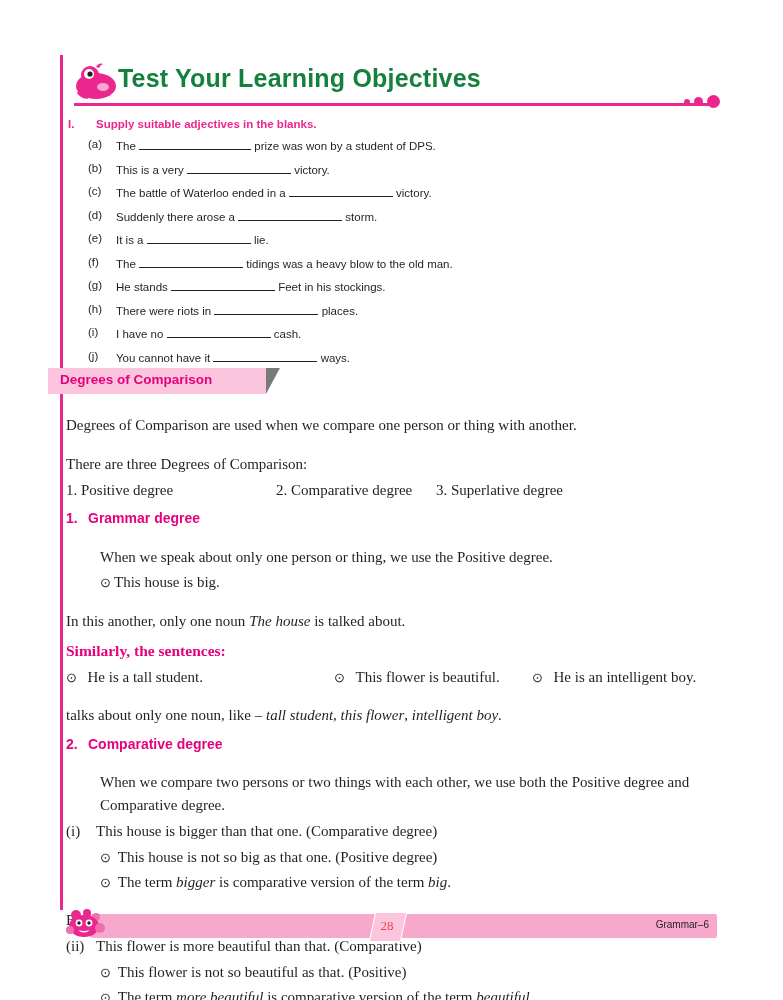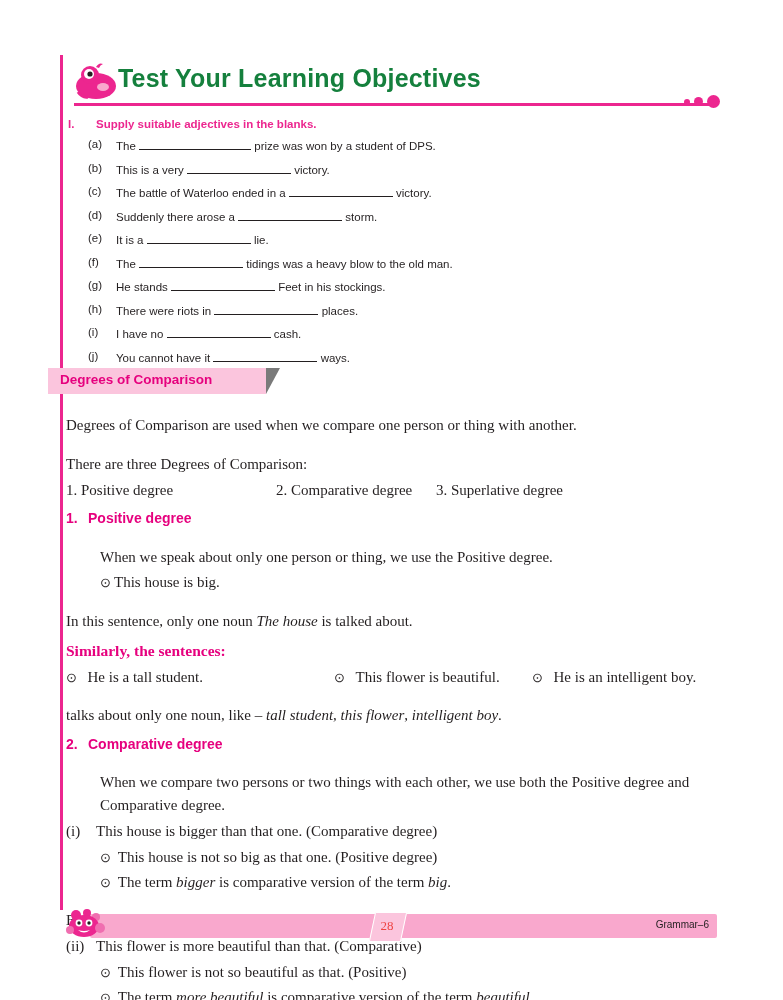--- a/index.html
+++ b/index.html
@@ -346,28 +346,28 @@
     <p class="p">Degrees of Comparison are used when we compare one person or thing with another.</p>
     <p class="p">There are three Degrees of Comparison:</p>
 
     <div class="three-cols">
       <span class="c1">1. Positive degree</span>
       <span class="c2">2. Comparative degree</span>
       <span>3. Superlative degree</span>
     </div>
 
     <div class="sub-head">
-      <span class="n">1.</span><span>Positive degree</span>
+      <span class="n">1.</span><span>Grammar degree</span>
     </div>
 
     <p class="p indent">When we speak about only one person or thing, we use the Positive degree.</p>
 
     <p class="bullet-line"><span class="bul">⊙</span><span>This house is big.</span></p>
 
-    <p class="p"><span>In this sentence, only one noun </span><i>The house</i><span> is talked about.</span></p>
+    <p class="p"><span>In this another, only one noun </span><i>The house</i><span> is talked about.</span></p>
 
     <p class="similar-head">Similarly, the sentences:</p>
 
     <div class="three-bullets">
       <span class="tb1"><span class="bul">⊙</span>&nbsp;&nbsp;<span>He is a tall student.</span></span>
       <span class="tb2"><span class="bul">⊙</span>&nbsp;&nbsp;<span>This flower is beautiful.</span></span>
       <span><span class="bul">⊙</span>&nbsp;&nbsp;<span>He is an intelligent boy.</span></span>
     </div>
 
     <p class="p"><span>talks about only one noun, like – </span><i>tall student</i><span>, </span><i>this flower</i><span>, </span><i>intelligent boy</i><span>.</span></p>

